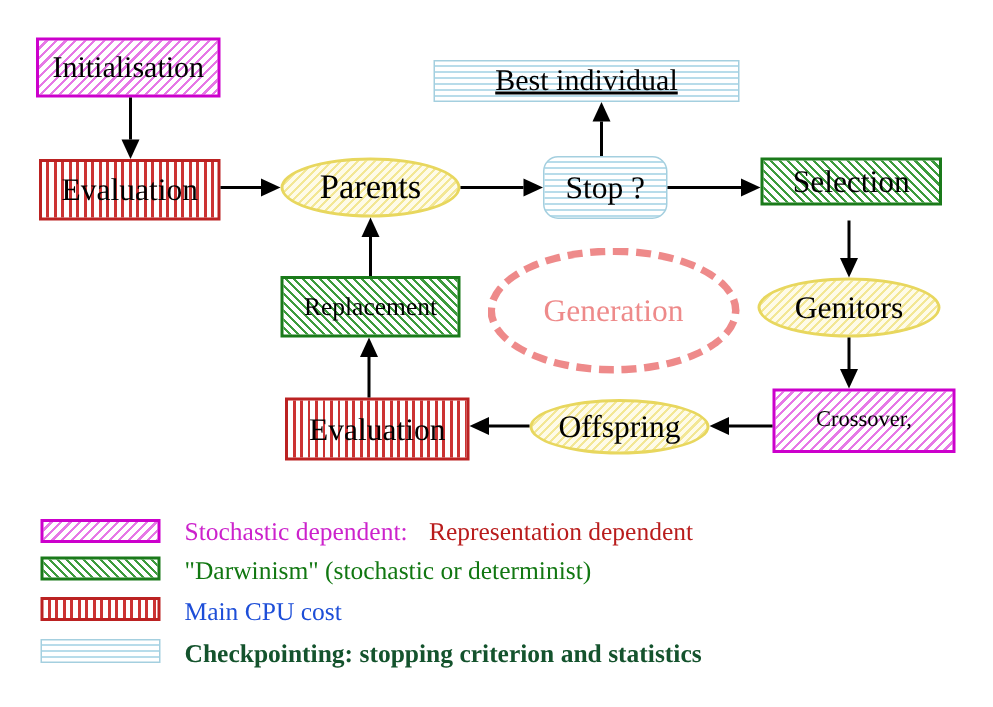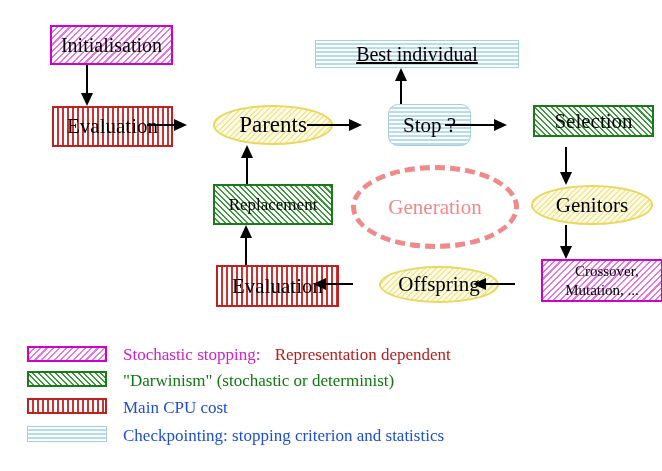--- a/index.html
+++ b/index.html
@@ -3,21 +3,21 @@
 <meta charset="utf-8">
 <style>
   html,body { margin:0; padding:0; background:#ffffff; }
   #canvas {
     position:relative; width:662px; height:471px;
     background:#ffffff; overflow:hidden;
     font-family:"Liberation Serif","DejaVu Serif",serif;
   }
   .node {
     position:absolute; display:flex; align-items:center; justify-content:center;
-    text-align:right; color:#000; box-sizing:border-box;margin-left:26px;
+    text-align:left; color:#000; box-sizing:border-box;
   }
   
   .hatch-magenta {
     background:repeating-linear-gradient(135deg,#ffffff 0px,#ffffff 3px,#e678e6 3px,#e678e6 4.5px);
     border:2px solid #cc00cc;
   }
   .hatch-green {
     background:repeating-linear-gradient(45deg,#ffffff 0px,#ffffff 2.5px,#3d9b3d 2.5px,#3d9b3d 4px);
     border:2px solid #1a7a1a;
   }
@@ -46,21 +46,21 @@
   .ah.up    { border-left:6px solid transparent; border-right:6px solid transparent; border-bottom:13px solid #000; }
   .ah.right { border-top:6px solid transparent; border-bottom:6px solid transparent; border-left:13px solid #000; }
   .ah.left  { border-top:6px solid transparent; border-bottom:6px solid transparent; border-right:13px solid #000; }
   
   .legend-swatch { position:absolute; left:27px; width:80px; height:16px; box-sizing:border-box; }
   .legend-label { position:absolute; left:123px; font-size:17px; white-space:nowrap; }
   .t-magenta { color:#cc22cc; }
   .t-gold    { color:#b91c1c; }
   .t-green   { color:#117711; }
   .t-red     { color:#1d4ed8; }
-  .t-blue    { color:#1d4ed8; }
+  .t-blue    { color:#14532d;font-weight:bold; }
   .crossover-text { font-size:15px; line-height:1.25; }
 </style>
 </head>
 <body>
 
 <div id="canvas">
 
   <div class="node hatch-magenta" style="left:24px;top:25px;width:123px;height:40px;font-size:20px;">Initialisation</div>
 
   <div class="node stripe-red" style="left:26px;top:106px;width:121px;height:41px;font-size:21px;">Evaluation</div>
@@ -71,21 +71,20 @@
 
   <div class="node stripe-blue" style="left:289px;top:40px;width:204px;height:28px;font-size:20px;text-decoration:underline;">Best individual</div>
 
   <div class="node hatch-green" style="left:507px;top:105px;width:121px;height:32px;font-size:21px;">Selection</div>
 
   <div class="node hatch-yellow ellipse" style="left:505px;top:185px;width:122px;height:40px;font-size:21px;">Genitors</div>
 
   <div class="node hatch-magenta" style="left:515px;top:259px;width:122px;height:43px;">
     <div class="crossover-text">
       <div>Crossover,</div>
-      <div>Mutation, ...</div>
     </div>
   </div>
 
   <div class="node hatch-yellow ellipse" style="left:353px;top:266px;width:120px;height:37px;font-size:21px;">Offspring</div>
 
   <div class="node stripe-red" style="left:190px;top:265px;width:123px;height:42px;font-size:21px;">Evaluation</div>
 
   <div class="node hatch-green" style="left:187px;top:184px;width:120px;height:41px;font-size:17px;">Replacement</div>
 
   <div class="node dashed-ellipse" style="left:325px;top:165px;width:168px;height:84px;font-size:21px;">Generation</div>
@@ -118,21 +117,21 @@
   <div class="ah left" style="left:313px;top:278px;"></div>
 
   <div class="line" style="left:245px;top:238px;width:2px;height:27px;"></div>
   <div class="ah up" style="left:240px;top:225px;"></div>
 
   <div class="line" style="left:246px;top:158px;width:2px;height:26px;"></div>
   <div class="ah up" style="left:241px;top:145px;"></div>
 
   <div class="legend-swatch hatch-magenta" style="top:346px;"></div>
   <div class="legend-label" style="top:345px;">
-    <span class="t-magenta">Stochastic stopping:</span>
+    <span class="t-magenta">Stochastic dependent:</span>
     <span class="t-gold" style="margin-left:10px;">Representation dependent</span>
   </div>
 
   <div class="legend-swatch hatch-green" style="top:371px;"></div>
   <div class="legend-label t-green" style="top:371px;">"Darwinism" (stochastic or determinist)</div>
 
   <div class="legend-swatch stripe-red" style="top:398px;"></div>
   <div class="legend-label t-red" style="top:398px;">Main CPU cost</div>
 
   <div class="legend-swatch stripe-blue" style="top:426px;"></div>

